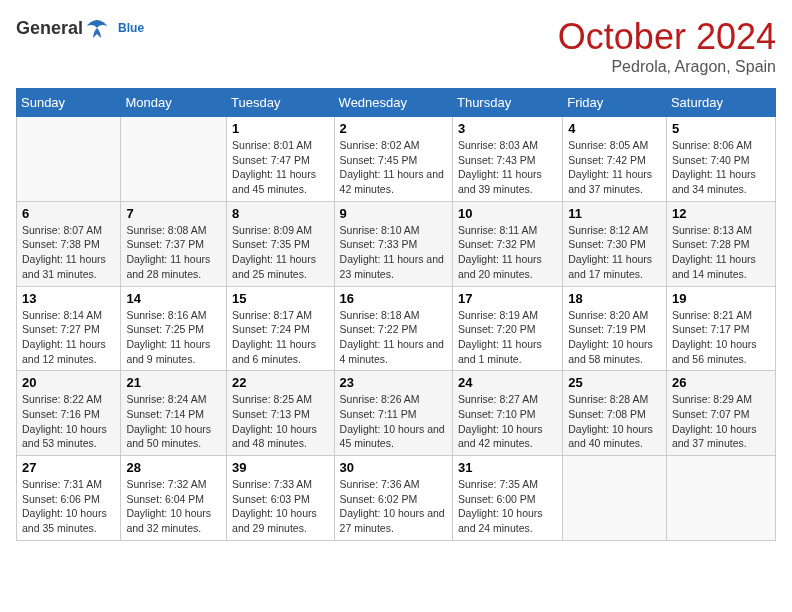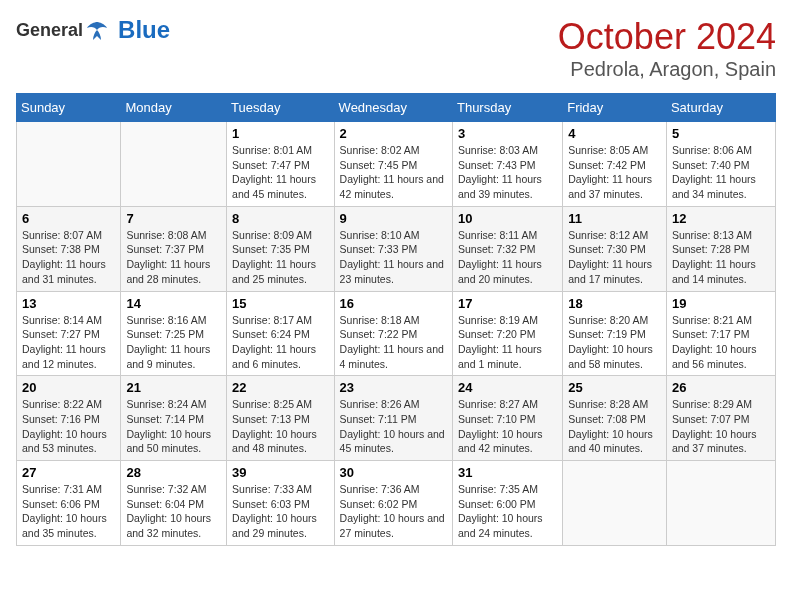--- a/index.html
+++ b/index.html
@@ -20,39 +20,39 @@
       display: flex;
       align-items: center;
       gap: 9px;
     }
     .logo-text-general {
       font-size: 18px;
       font-weight: bold;
       color: #333;
     }
     .logo-text-blue {
-      font-size: 24px;
+      font-size: 12px;
       font-weight: bold;
       color: #1a6bbf;
     }
     .logo-icon {
       width: 24px;
       height: 24px;
       margin-left: 2px;
     }
     .title-block {
       text-align: right;
     }
     .month-title {
       font-size: 36px;
       font-weight: normal;
       color: #b91c1c;
     }
     .location-title {
-      font-size: 20px;
+      font-size: 16px;
       color: #555;
     }
     table {
       width: 100%;
       border-collapse: collapse;
       font-size: 11px;
     }
     thead tr th {
       background-color: #2a6fba;
       color: #fff;
@@ -207,21 +207,21 @@
         </td>
         <td>
           <span class="day-num">14</span>
           <div class="day-info" style="white-space: pre-line;">Sunrise: 8:16 AM
 Sunset: 7:25 PM
 Daylight: 11 hours and 9 minutes.</div>
         </td>
         <td>
           <span class="day-num">15</span>
           <div class="day-info" style="white-space: pre-line;">Sunrise: 8:17 AM
-Sunset: 6:24 PM
+Sunset: 7:24 PM
 Daylight: 11 hours and 6 minutes.</div>
         </td>
         <td>
           <span class="day-num">16</span>
           <div class="day-info" style="white-space: pre-line;">Sunrise: 8:18 AM
 Sunset: 7:22 PM
 Daylight: 11 hours and 4 minutes.</div>
         </td>
         <td>
           <span class="day-num">17</span>

